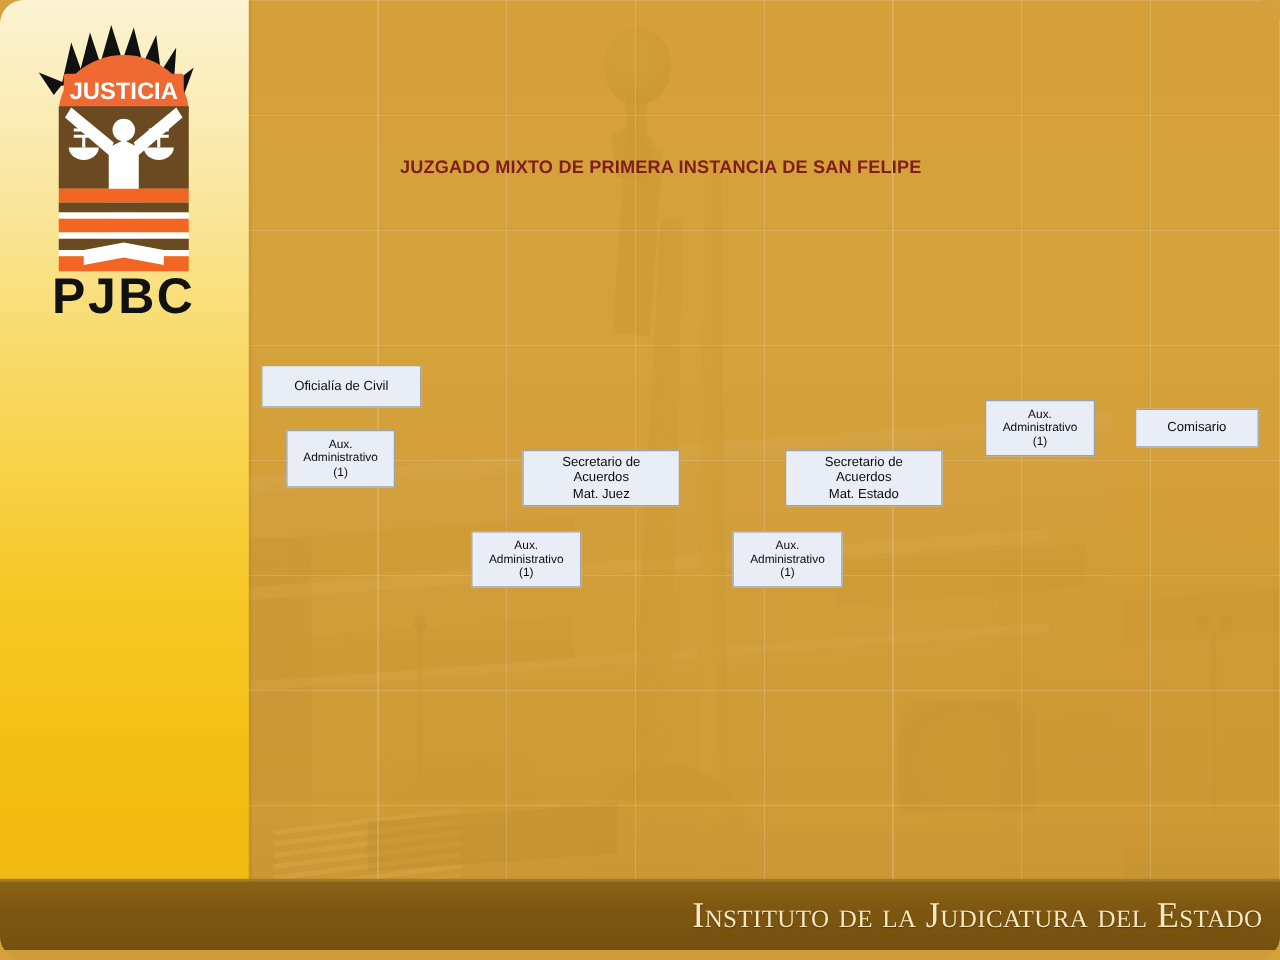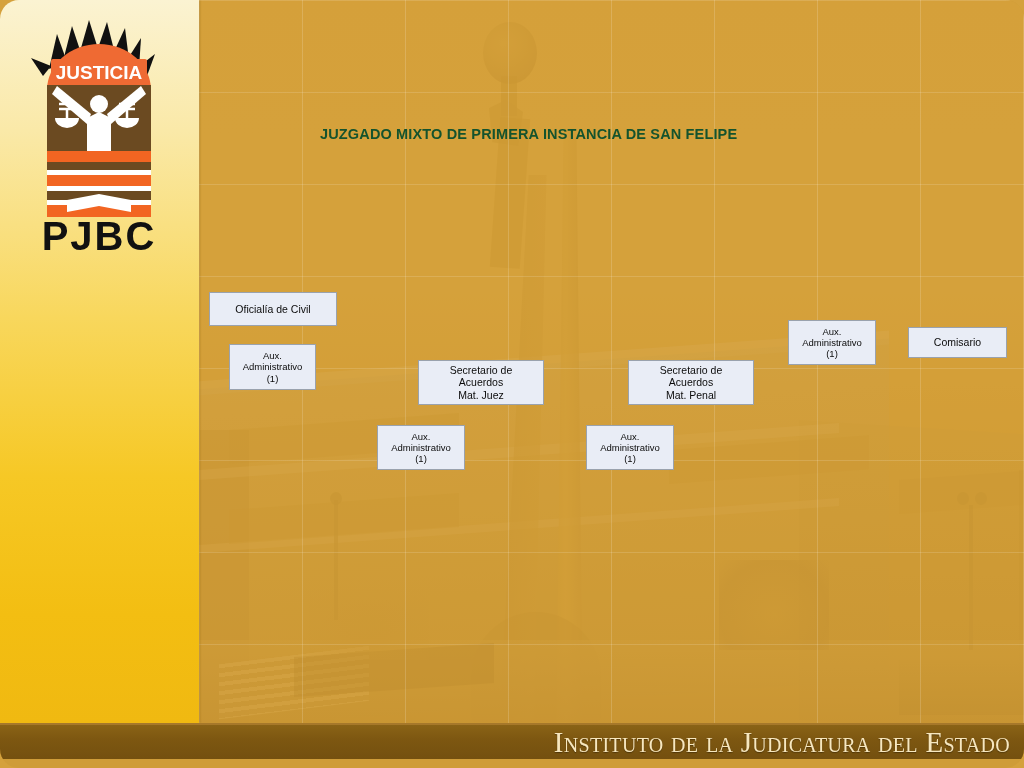--- a/index.html
+++ b/index.html
@@ -155,37 +155,37 @@
     background:linear-gradient(180deg,#fbf3d2 0%,#fae9a8 18%,#f8d75c 44%,#f6c825 66%,#f3be12 85%,#f0b911 100%);
     box-shadow:1px 0 2px rgba(120,80,10,.35);
   }
   .logo-wrap {
     position:absolute; left:27px; top:14px; width:145px; height:245px;
   }
   .logo-svg { display:block; width:145px; height:245px; }
 
   
   .footer {
-    position:absolute; left:0; top:723px; width:1024px; height:36px;
+    position:absolute; left:0; top:703px; width:1024px; height:57px;
     background:linear-gradient(180deg,#8a6316 0%,#7d5711 42%,#74500f 100%);
     border-top:2px solid #a6782a;
   }
   .footer-text {
     position:absolute; right:14px; top:50%; transform:translateY(-50%);
     font-family:"Liberation Serif", serif;
     font-size:29px; color:#f7e7bf; white-space:nowrap;
     letter-spacing:.3px;
     font-variant:small-caps;
     text-shadow:0 1px 1px rgba(40,25,0,.5);
   }
 
   
   .chart-title {
     position:absolute; left:320px; top:126px;
-    font-size:14.5px; font-weight:700; color:#14532d;
+    font-size:14.5px; font-weight:700; color:#7f1d1d;
     letter-spacing:.15px; white-space:nowrap;
     font-family:"Liberation Sans", sans-serif;
   }
 
   
   .node {
     position:absolute;
     background:#e9edf6;
     border:1px solid #9aa2ad;
     display:flex; align-items:center; justify-content:center;
@@ -324,21 +324,21 @@
 
   <div class="node mid" style="left:418px; top:360px; width:126px; height:45px; flex-direction:column;">
     <span>Secretario de</span>
     <span>Acuerdos</span>
     <span>Mat. Juez</span>
   </div>
 
   <div class="node mid" style="left:628px; top:360px; width:126px; height:45px; flex-direction:column;">
     <span>Secretario de</span>
     <span>Acuerdos</span>
-    <span>Mat. Penal</span>
+    <span>Mat. Estado</span>
   </div>
 
   <div class="node small" style="left:377px; top:425px; width:88px; height:45px; flex-direction:column;">
     <span>Aux.</span>
     <span>Administrativo</span>
     <span>(1)</span>
   </div>
 
   <div class="node small" style="left:586px; top:425px; width:88px; height:45px; flex-direction:column;">
     <span>Aux.</span>

